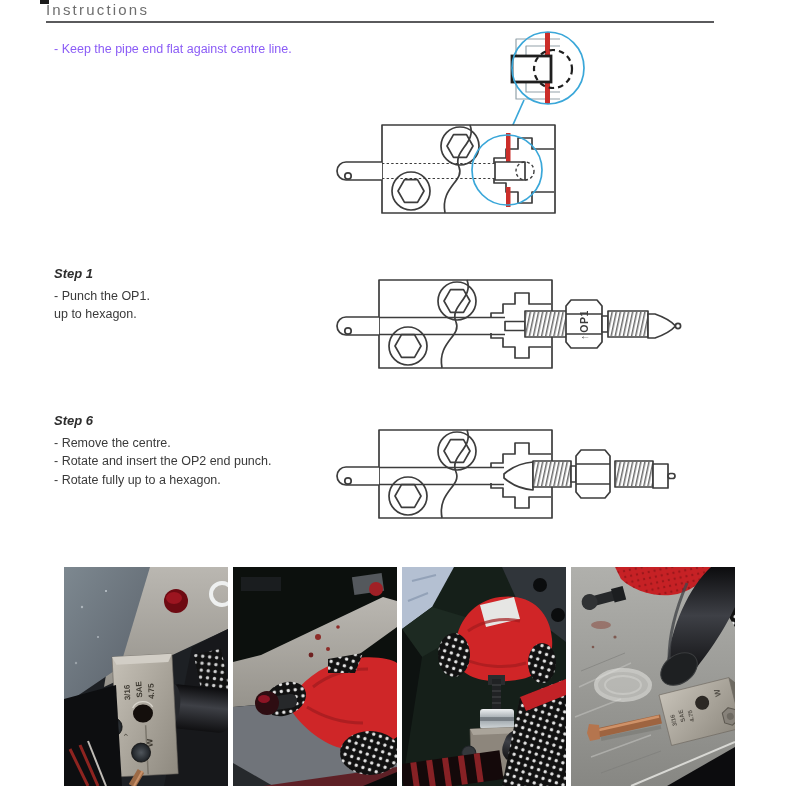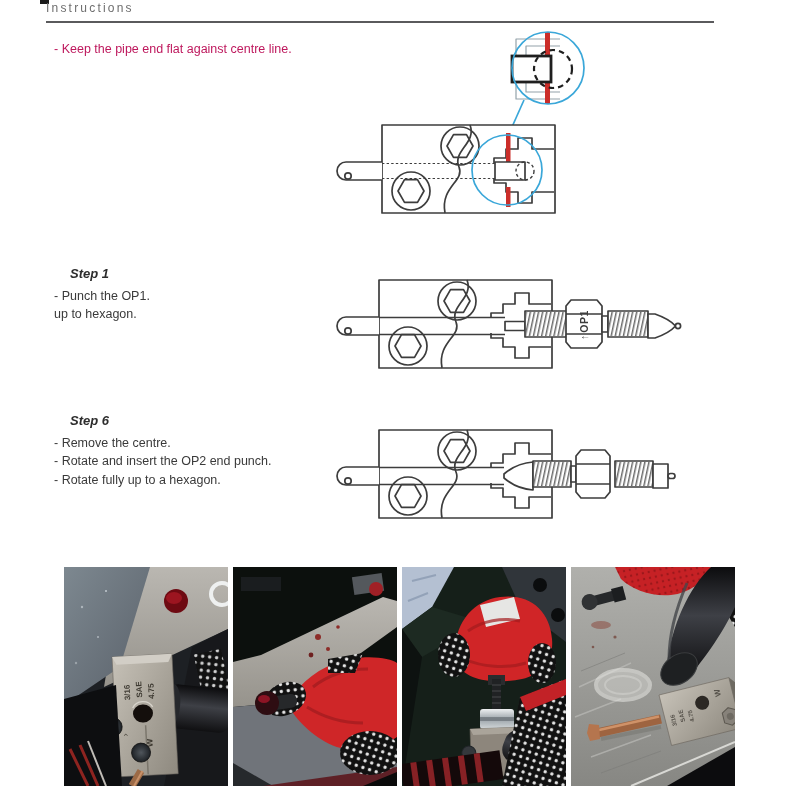--- a/index.html
+++ b/index.html
@@ -1,24 +1,24 @@
 <!DOCTYPE html>
 <html><head>
 <meta charset="utf-8">
 <style>
   html,body { margin:0; padding:0; background:#ffffff; }
   .page { position:relative; width:795px; height:789px; background:#fff;
           font-family:"Liberation Sans", sans-serif; overflow:hidden; }
   .notch { position:absolute; left:40px; top:0; width:9px; height:4px; background:#1b1b1b; }
-  .title { position:absolute; left:46px; top:1px; margin:0; font-size:12px; font-weight:400;
+  .title { position:absolute; left:46px; top:1px; margin:0; font-size:15px; font-weight:400;
            color:#6e6e6e; letter-spacing:2.2px; }
   .rule  { position:absolute; left:46px; top:21px; width:668px; height:2px; background:#5a5a5c; }
-  .intro { position:absolute; left:54px; top:40px; font-size:12.5px; color:#be185d; line-height:19.5px; }
+  .intro { position:absolute; left:54px; top:40px; font-size:12.5px; color:#8b5cf6; line-height:19.5px; }
   .step  { position:absolute; left:54px; font-size:12.5px; color:#3a3a3a; line-height:18.5px; }
-  .step .heading { font-weight:bold; font-style:italic; font-size:13px; color:#2d2d2d; margin:0 0 3px 16px; }
+  .step .heading { font-weight:bold; font-style:italic; font-size:13px; color:#2d2d2d; margin:0 0 3px 0; }
   .s1 { top:265px; }
   .s2 { top:412px; }
   svg.diagram { position:absolute; overflow:visible; }
   .d0 { left:330px; top:28px; }
   .d1 { left:330px; top:270px; }
   .d2 { left:330px; top:420px; }
   .ln { stroke:#3d3d3d; fill:none; stroke-width:1.7; stroke-linejoin:round; }
   .lt { stroke:#93a2aa; fill:none; stroke-width:1.2; stroke-linejoin:round; }
   .fw { fill:#ffffff; }
   .photos { position:absolute; left:64px; top:567px; display:flex; gap:5px; }

